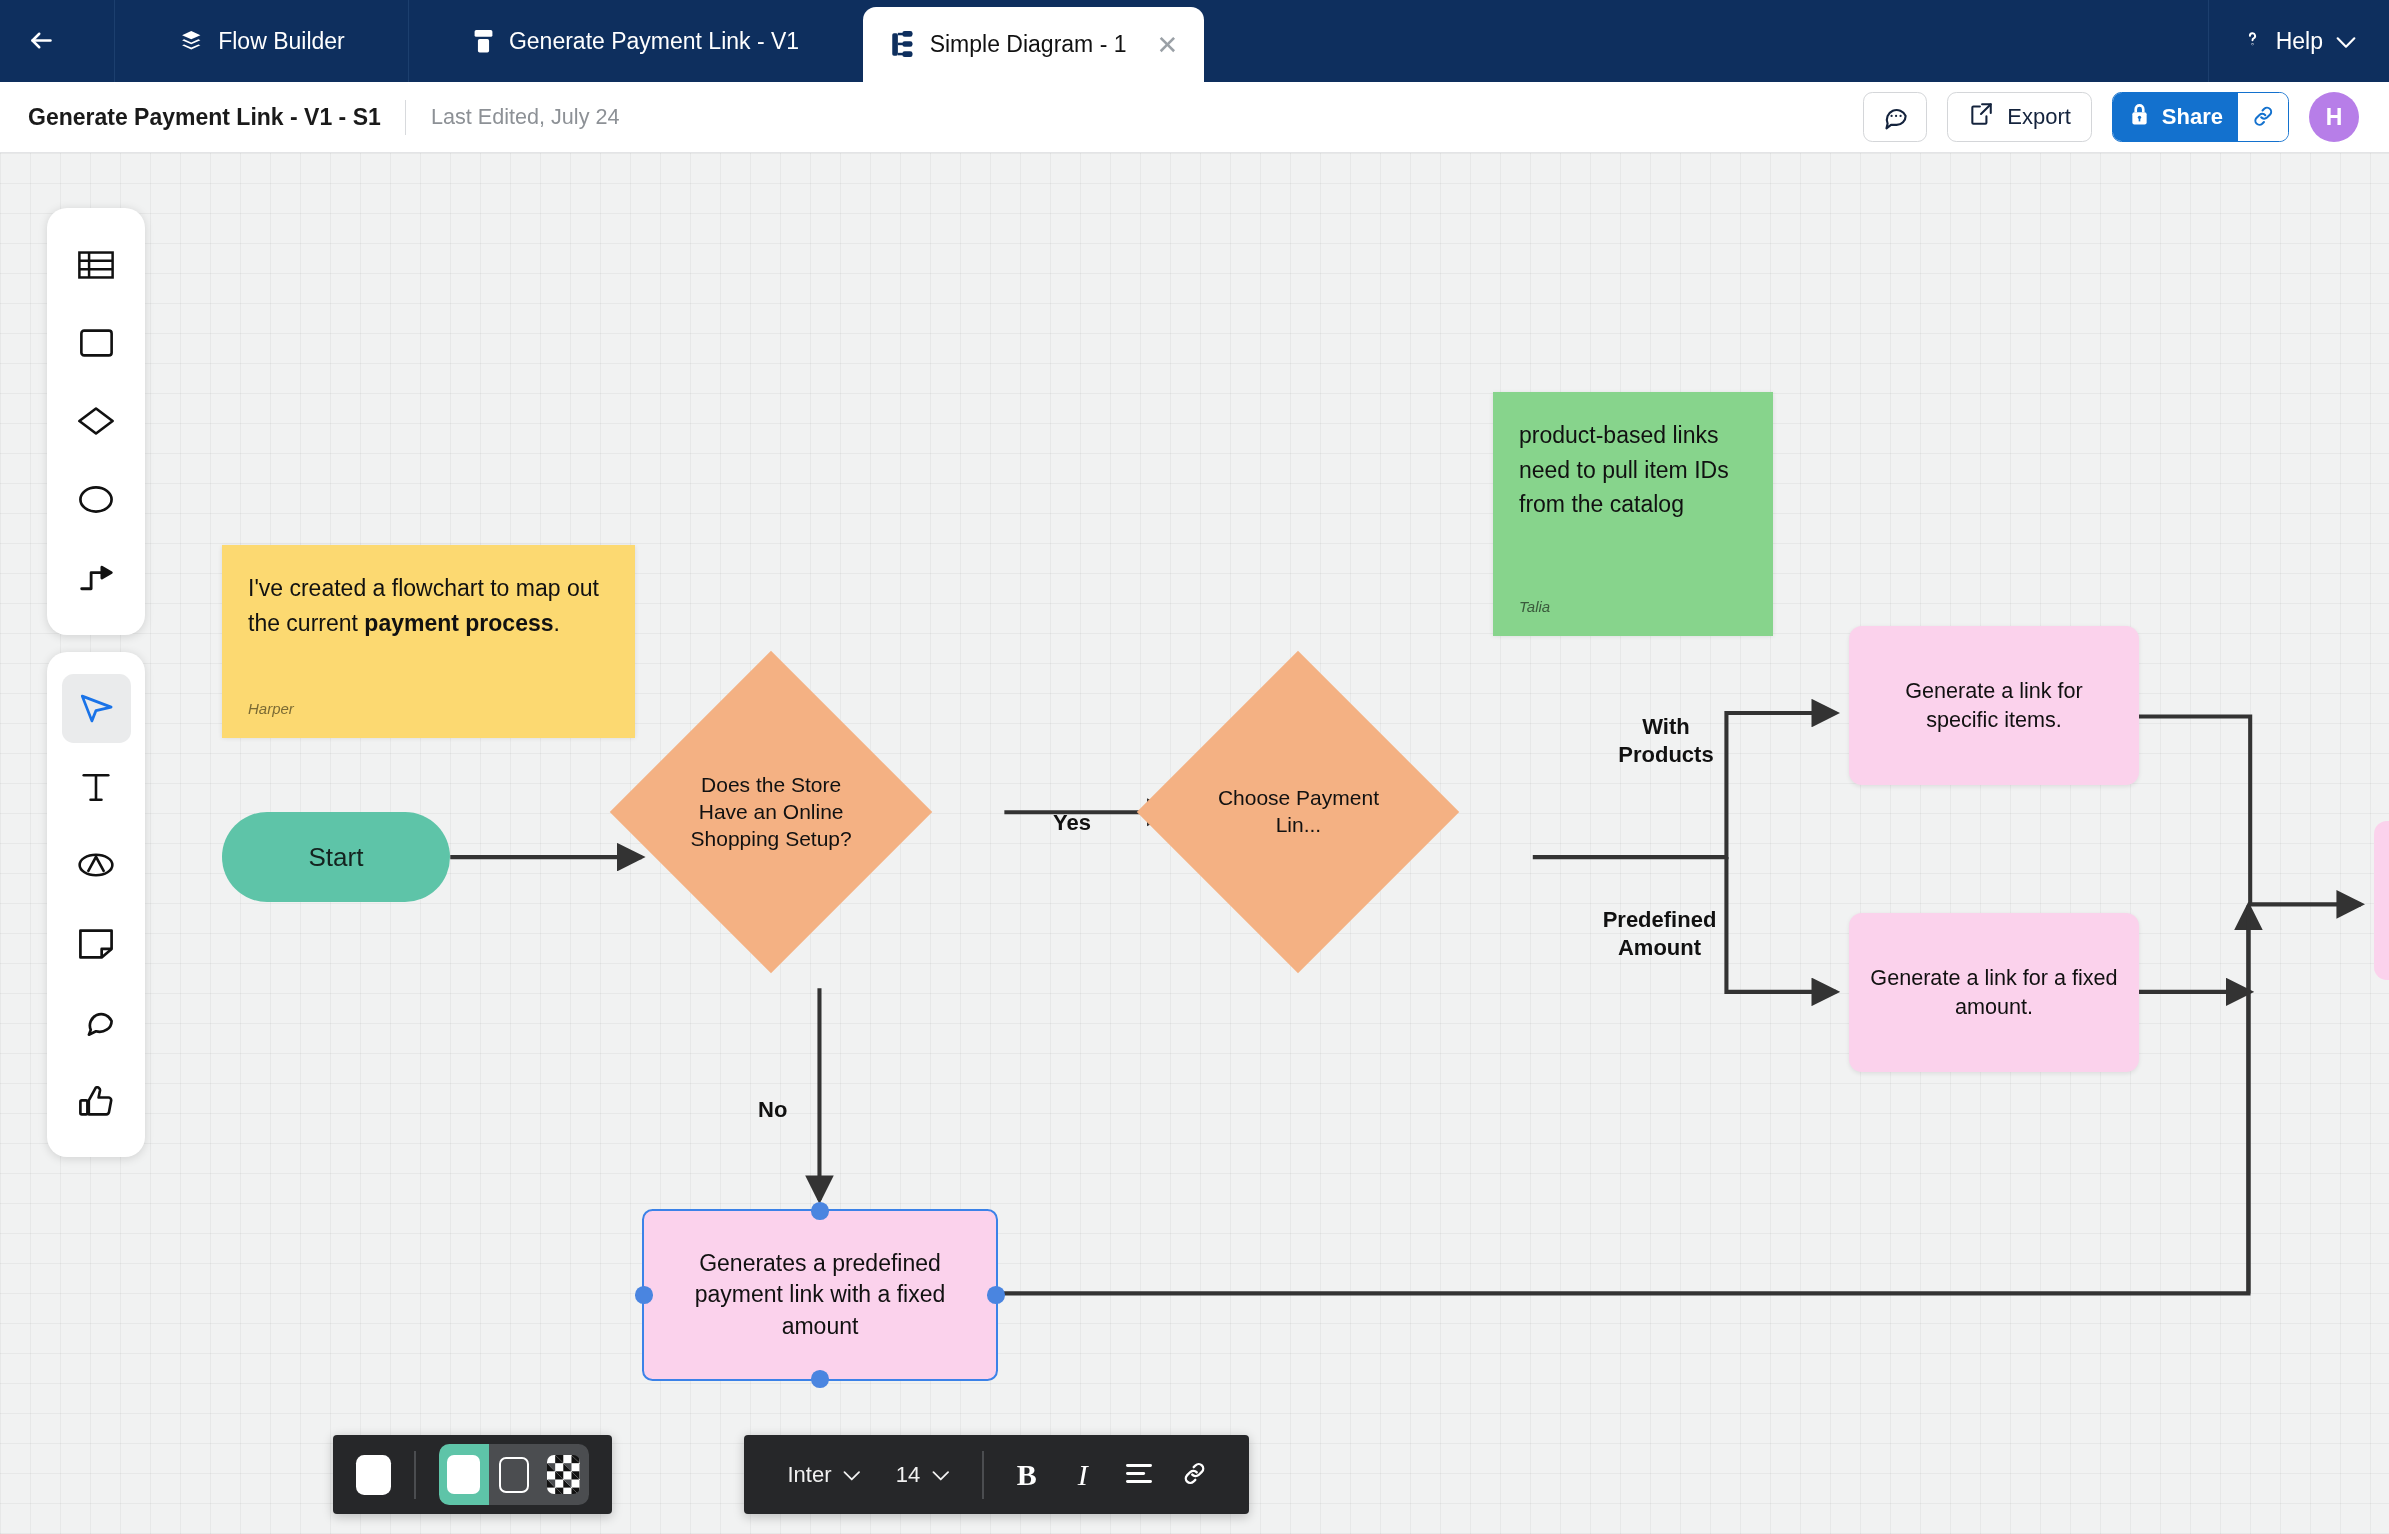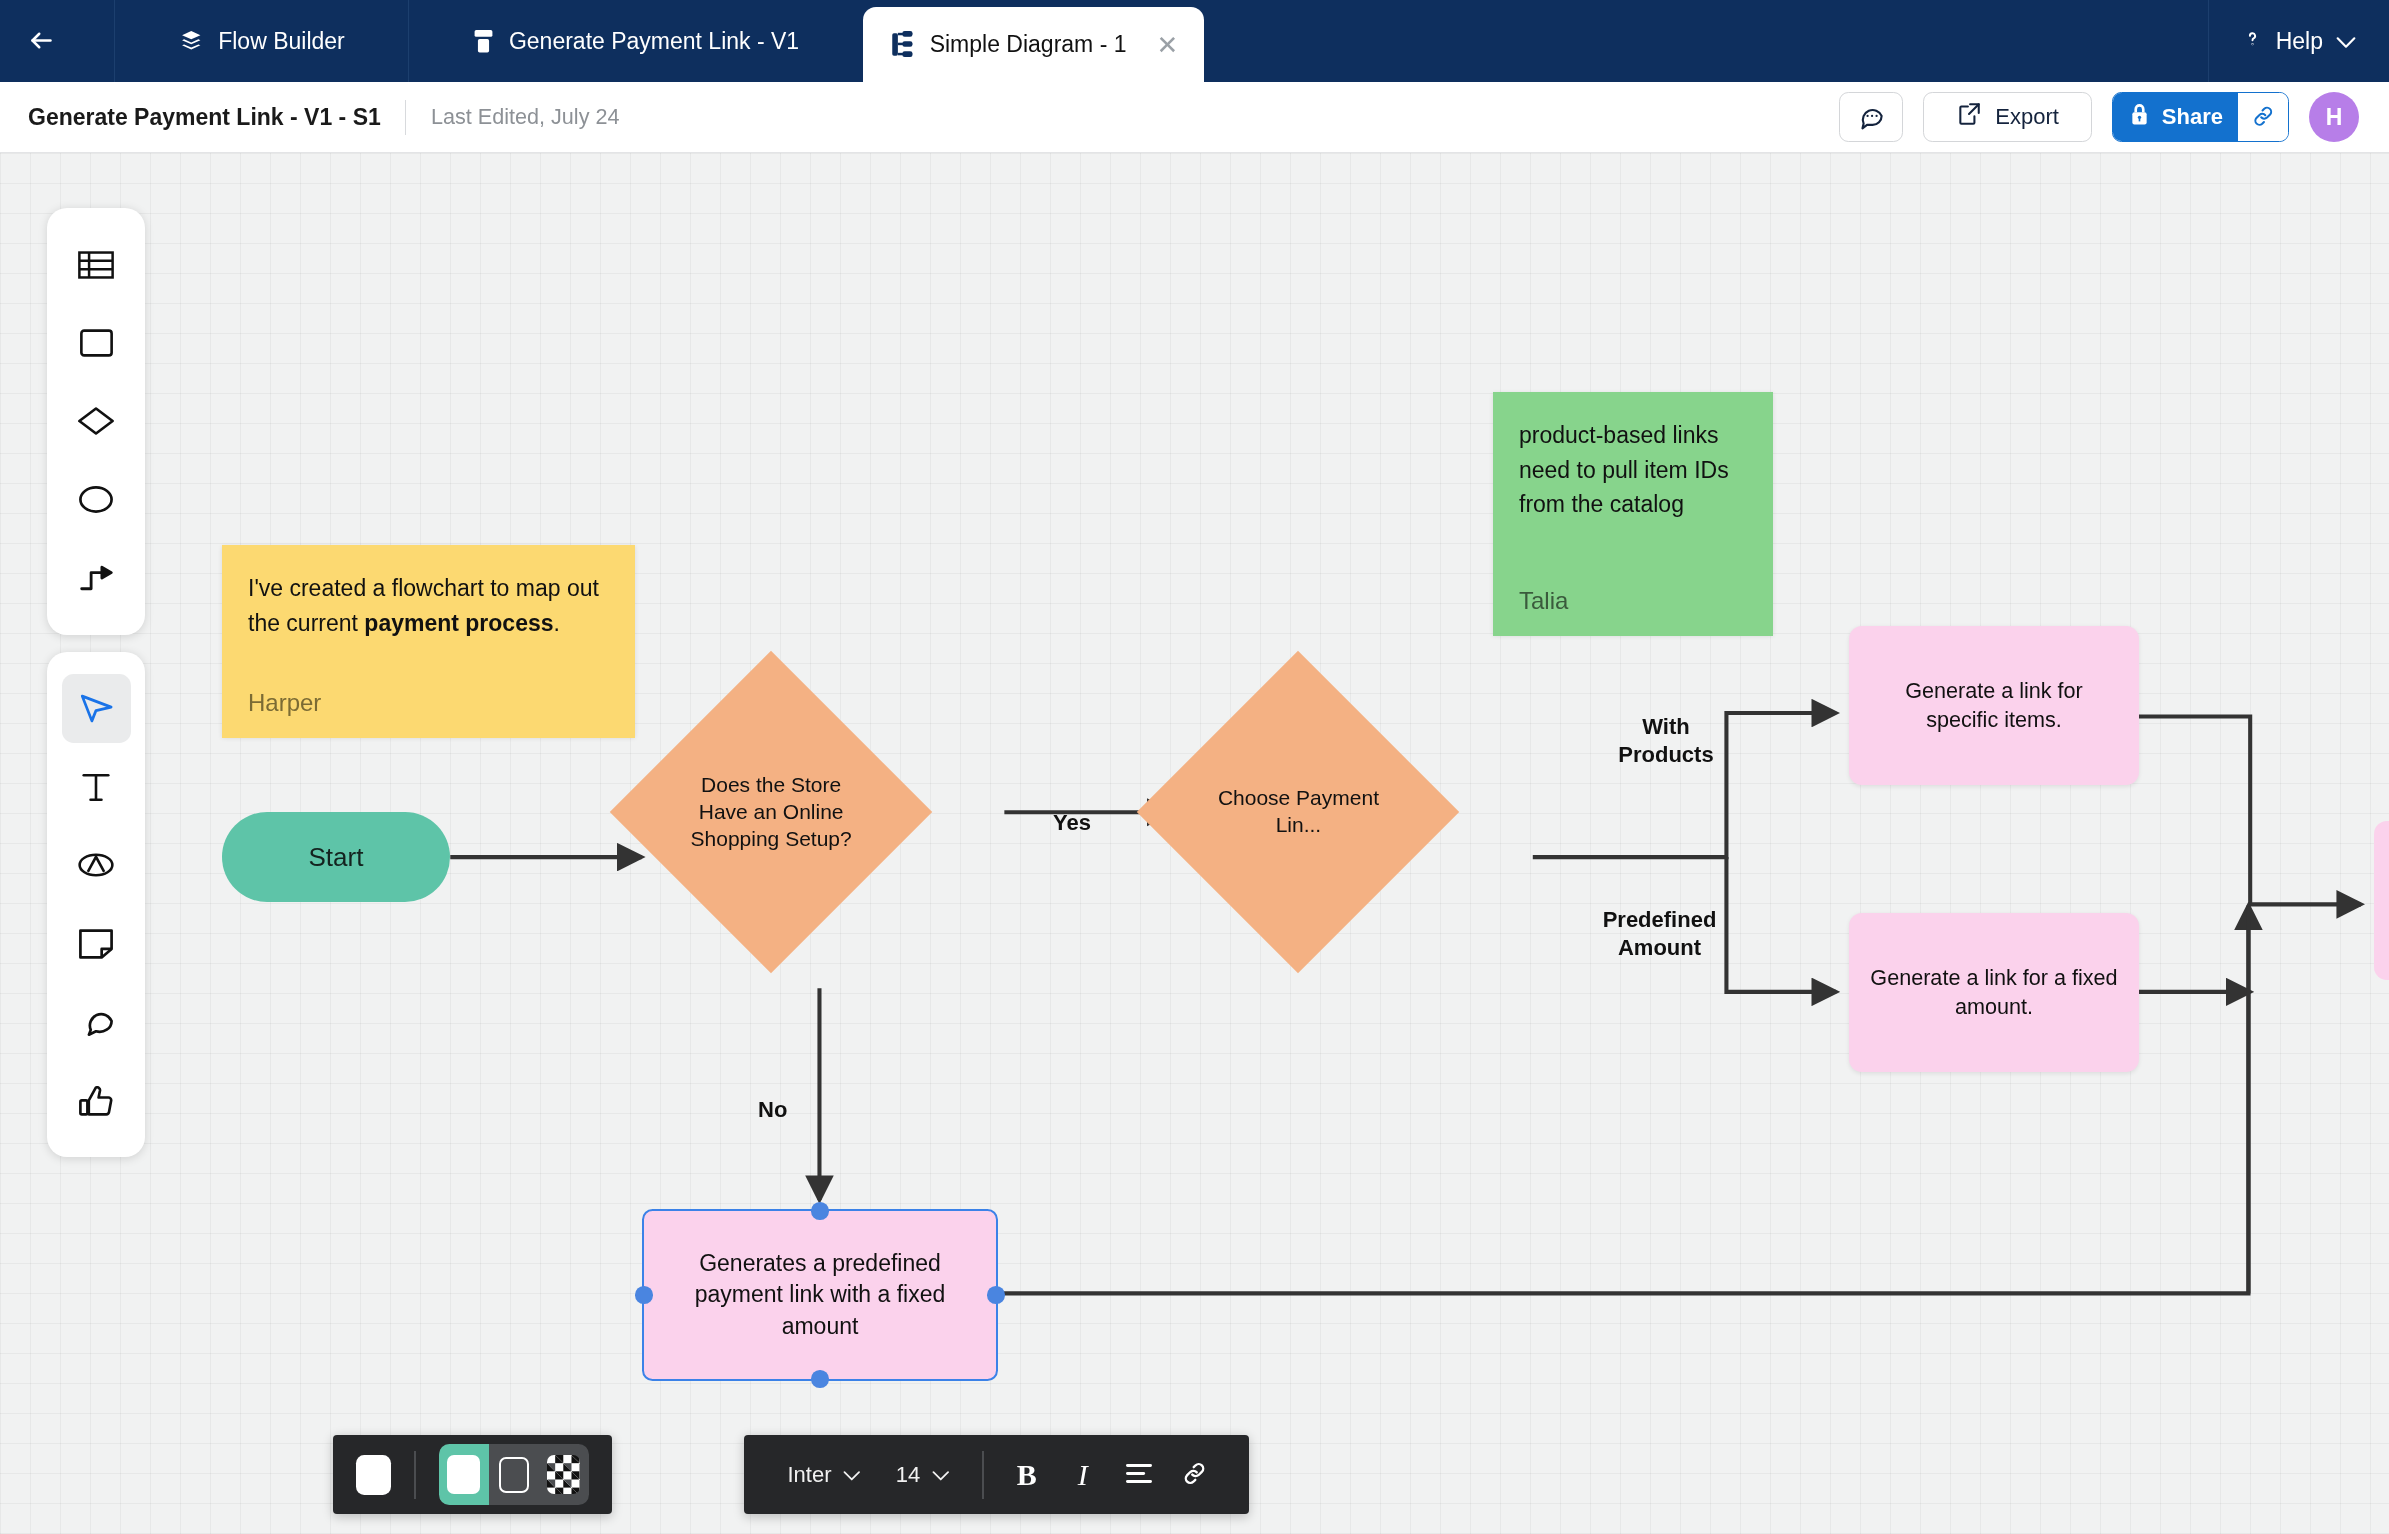--- a/index.html
+++ b/index.html
@@ -68,21 +68,21 @@
   .subbar-right {
     margin-left: auto; display: flex; align-items: center; gap: 20px;
     padding-right: 30px;
   }
   .icon-btn {
     width: 64px; height: 50px;
     border: 1.2px solid #d4d6d9; border-radius: 9.3px; background: #fff;
     display: flex; align-items: center; justify-content: center;
   }
   .export-btn {
-    height: 50px; padding: 0 32px;
+    height: 50px; padding: 0 20px;
     border: 1.2px solid #d4d6d9; border-radius: 9.3px; background: #fff;
     display: flex; align-items: center; gap: 13px;
     font-size: 22px; color: #14233d; white-space: nowrap;
   }
   .share-wrap {
     display: flex; align-items: stretch; height: 50px;
     border-radius: 9.3px; overflow: hidden; border: 1.2px solid #1371ce;
   }
   .share-main {
     background: #1371ce; color: #fff;
@@ -130,21 +130,21 @@
   .tool-btn.selected { background: #eaebec; }
 
   
   .sticky {
     position: absolute;
     padding: 26px 26px 17.5px 26px;
     font-size: 23px; line-height: 1.5; color: #111;
     box-shadow: 0 1.2px 4.7px rgba(0,0,0,0.10);
     display: flex; flex-direction: column;
   }
-  .sticky .author { margin-top: auto; font-size: 24px; color: #5d5d52; }
+  .sticky .author { margin-top: auto; font-size: 15px; color: #5d5d52; font-style: italic; }
   #sticky-yellow { left: 222px; top: 392px; width: 413px; height: 193px; background: #fcd971; }
   #sticky-yellow .author { color: #7b6b34; padding-top: 29px; }
   #sticky-green  { left: 1493px; top: 239px; width: 280px; height: 244px; background: #87d48c; }
   #sticky-green .author { color: #3a5a3c; padding-top: 20px; }
 
   
   .node { position: absolute; display: flex; align-items: center; justify-content: center; text-align: center; }
 
   #node-start {
     left: 222px; top: 659px; width: 228px; height: 90px;

